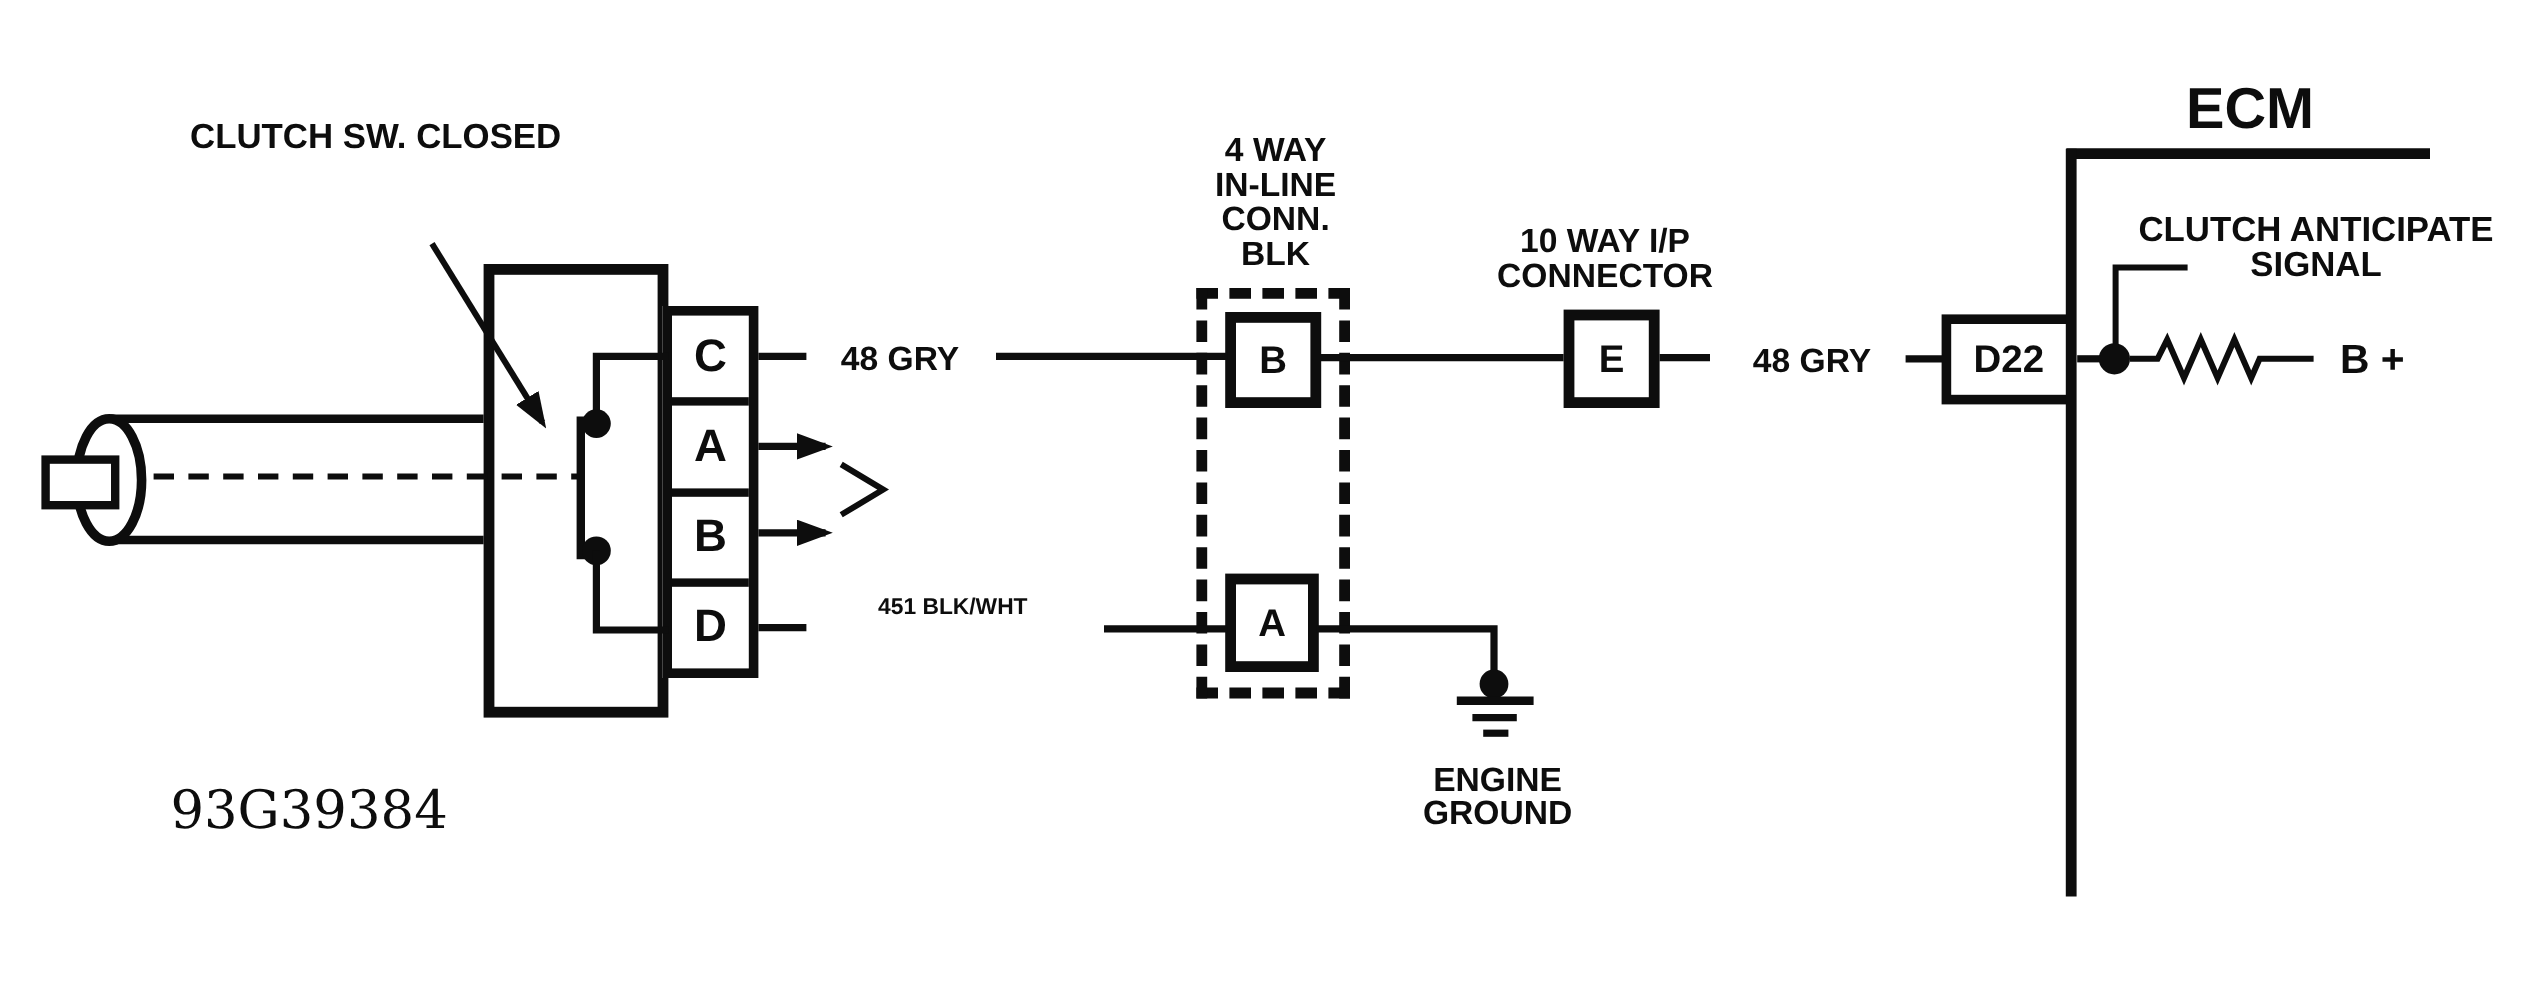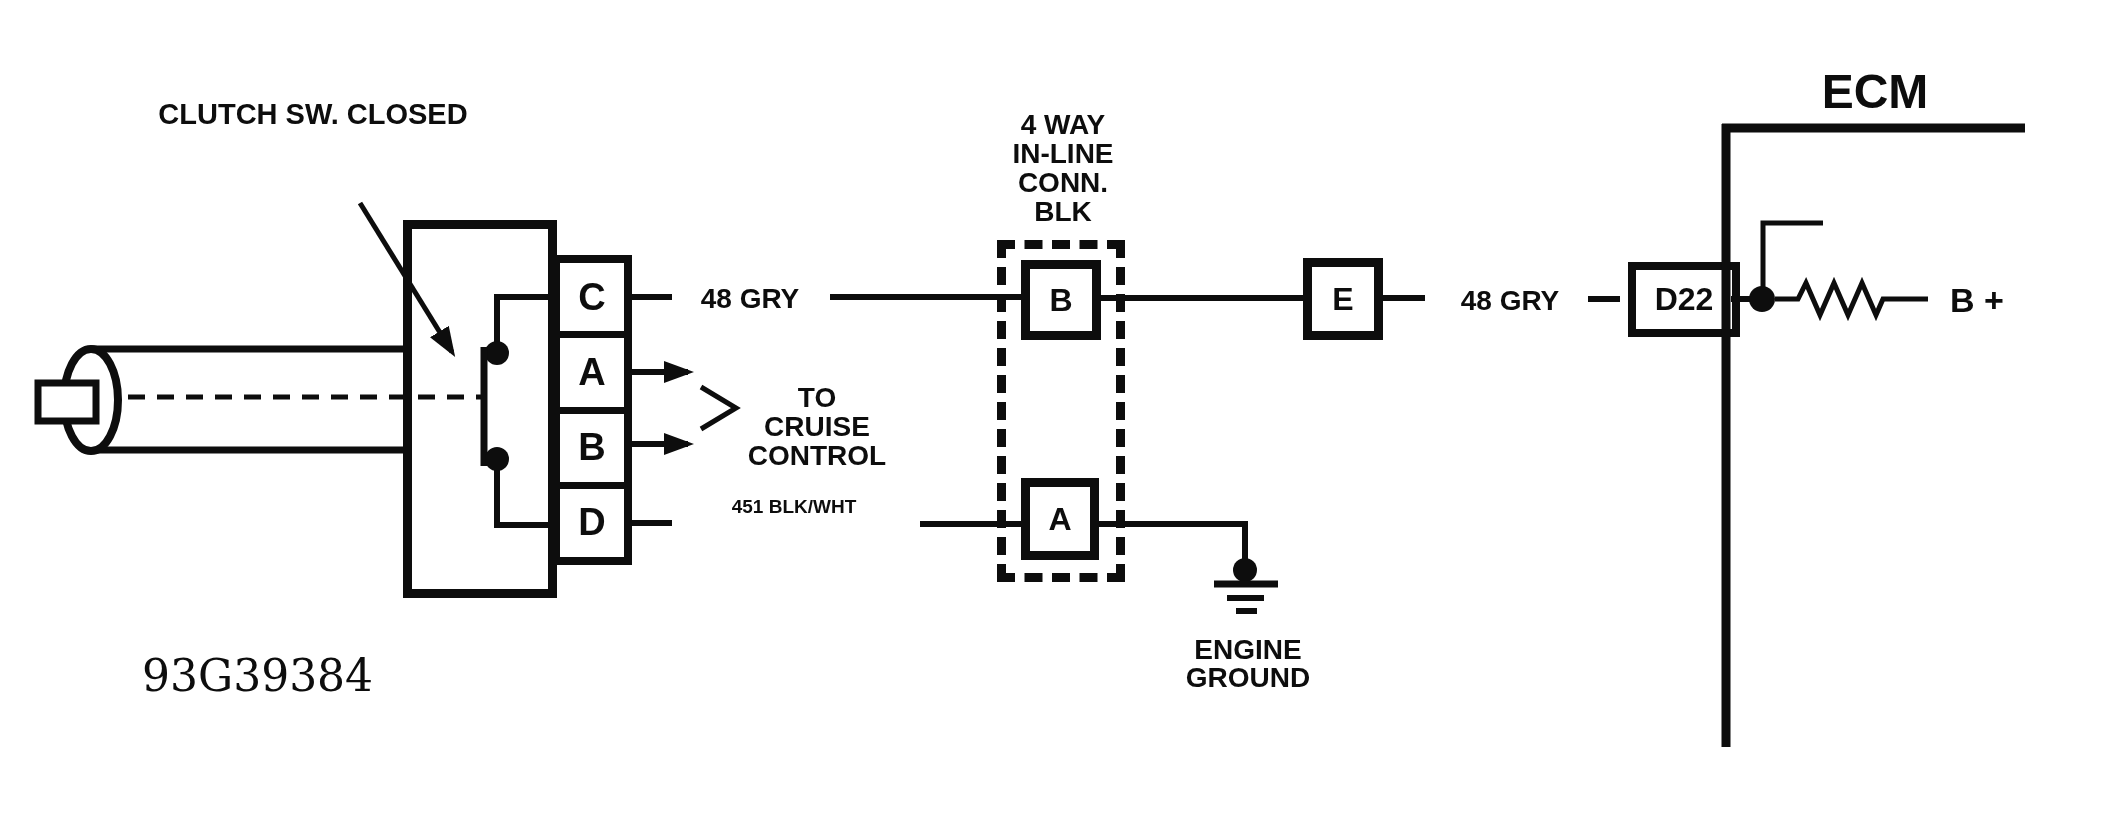--- a/index.html
+++ b/index.html
@@ -37,50 +37,53 @@
 
   <div class="term-col" style="left:552px;top:255px;width:80px;height:310px;">
     <div class="term-cell divided">C</div>
     <div class="term-cell divided">A</div>
     <div class="term-cell divided">B</div>
     <div class="term-cell">D</div>
   </div>
 
   <div class="lbl" style="left:672px;top:283px;width:156px;font-size:28px;">48 GRY</div>
 
-  <div class="lbl" style="left:737px;top:383px;width:160px;font-size:28px;line-height:29px;">
-    <span>TO</span>
-    <span>CRUISE</span>
-    <span>CONTROL</span>
-  </div>
 
   <div class="lbl" style="left:678px;top:496px;width:232px;font-size:19px;">451 BLK/WHT</div>
 
   <div class="lbl" style="left:998px;top:110px;width:130px;font-size:28px;line-height:29px;">
     <span>4 WAY</span>
     <span>IN-LINE</span>
     <span>CONN.</span>
     <span>BLK</span>
   </div>
 
   <div class="dashed-box" style="left:997px;top:240px;width:128px;height:342px;"></div>
   <div class="box" style="left:1021px;top:260px;width:80px;height:80px;font-size:32px;">B</div>
   <div class="box" style="left:1021px;top:478px;width:78px;height:82px;font-size:32px;">A</div>
 
+  <div class="lbl" style="left:1245px;top:186px;width:185px;font-size:28px;line-height:29px;">
+    <span>10 WAY I/P</span>
+    <span>CONNECTOR</span>
+  </div>
   <div class="box" style="left:1303px;top:258px;width:80px;height:82px;font-size:32px;">E</div>
 
   <div class="lbl" style="left:1435px;top:285px;width:150px;font-size:28px;">48 GRY</div>
 
   <div class="lbl" style="left:1160px;top:636px;width:176px;font-size:28px;line-height:28px;">
     <span>ENGINE</span>
     <span>GROUND</span>
   </div>
 
   <div class="lbl" style="left:1800px;top:64px;width:150px;font-size:48px;">ECM</div>
-  <div class="box" style="left:1618px;top:262px;width:112px;height:75px;font-size:32px;border-width:8px;margin-left:10px;">D22</div>
+  <div class="box" style="left:1618px;top:262px;width:112px;height:75px;font-size:32px;border-width:8px;">D22</div>
+  <div class="lbl" style="left:1765px;top:178px;width:330px;font-size:29px;line-height:29px;">
+    <span>CLUTCH ANTICIPATE</span>
+    <span>SIGNAL</span>
+  </div>
   <div class="lbl" style="left:1950px;top:281px;font-size:34px;">B +</div>
 
   <svg id="svg-overlay" width="2121" height="839" viewBox="0 0 2121 839">
     <defs>
       <marker id="ah" markerUnits="userSpaceOnUse" markerWidth="30" markerHeight="22" refX="24" refY="11" orient="auto">
         <path d="M0,0 L30,11 L0,22 Z" fill="#0d0d0d"></path>
       </marker>
     </defs>
 
     <g stroke="#0d0d0d" fill="none">

